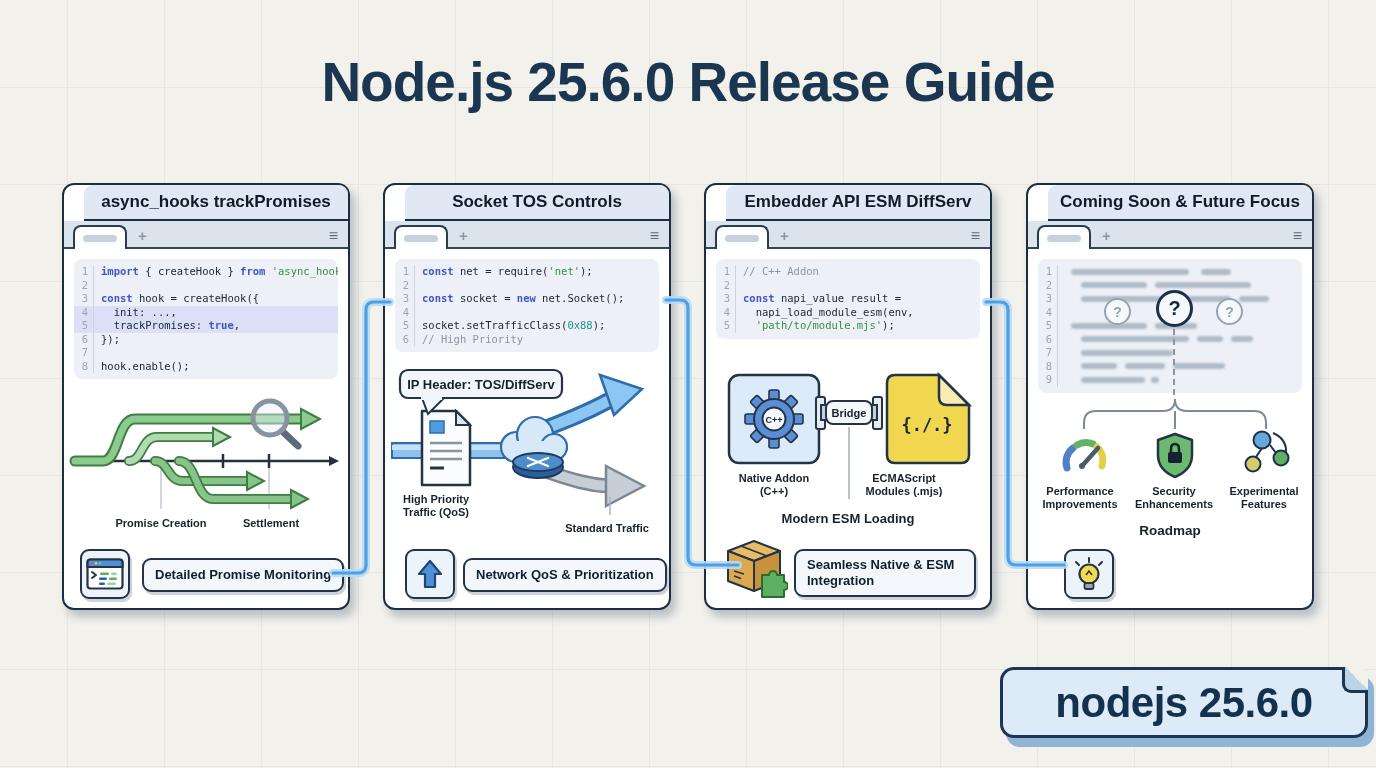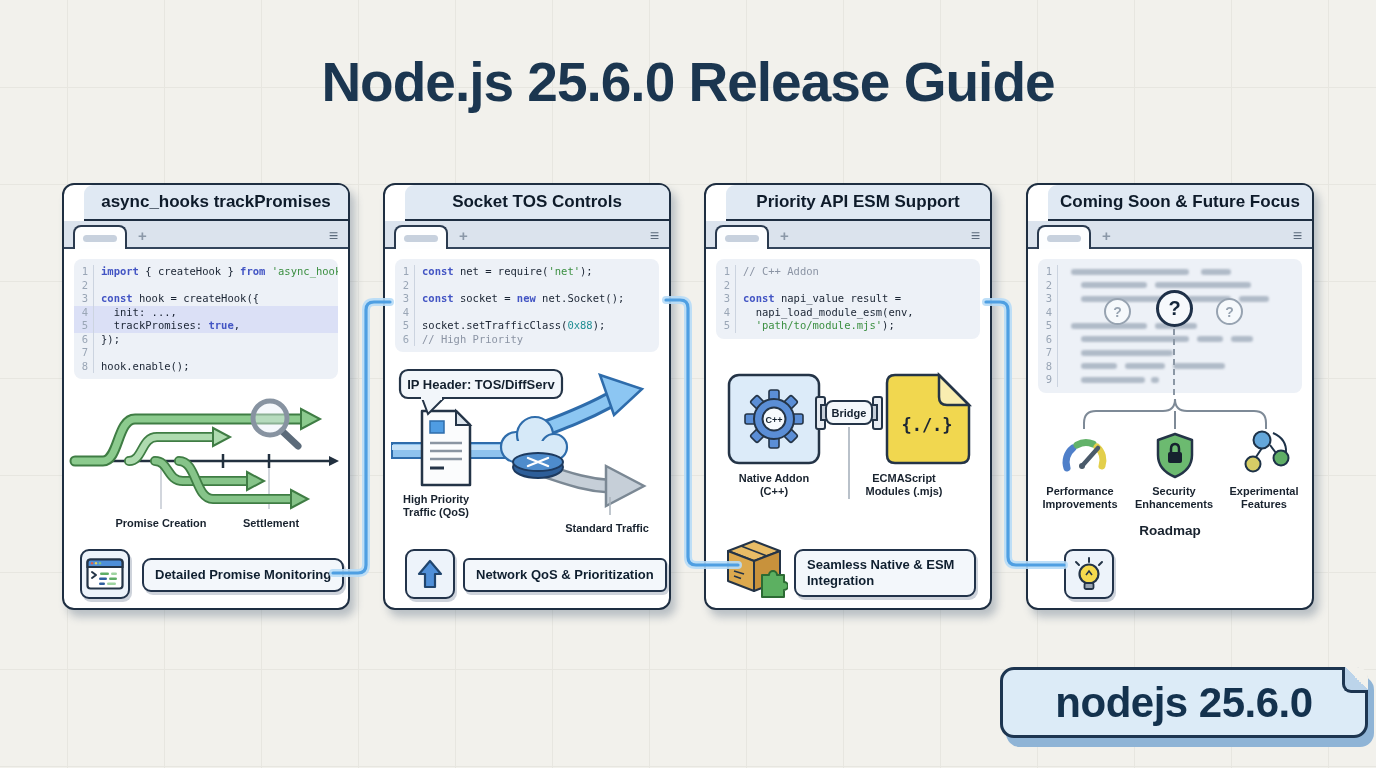--- a/index.html
+++ b/index.html
@@ -262,25 +262,25 @@
     </svg>
     <div class="blabel" style="left:18px; top:308px; width:100px; text-align:left;">High Priority
 Traffic (QoS)</div>
     <div class="blabel" style="left:160px; top:337px; width:124px;">Standard Traffic</div>
 
     <div class="icon-box" style="left:20px;">
       <svg width="30" height="32" viewBox="-15 -16 30 32">
         <polygon points="0,-13 11,0 5,0 5,13 -5,13 -5,0 -11,0" fill="#4f8fd8" stroke="#20456e" stroke-width="2.2" stroke-linejoin="round"></polygon>
       </svg>
     </div>
-    <div class="fbadge" style="left:78px; top:373px; height:34px;border-radius:6px;">Network QoS &amp; Prioritization</div>
+    <div class="fbadge" style="left:78px; top:373px; height:34px;">Network QoS &amp; Prioritization</div>
   </div>
 
   <div class="panel" style="left:704px;">
-    <div class="panel-header">Priority API ESM Support</div>
+    <div class="panel-header">Embedder API ESM DiffServ</div>
     <div class="tab-bar">
       <div class="tab">
           <div class="tab-pill"></div>
         </div>
       <div class="tab-plus">+</div>
       <div class="tab-menu">≡</div>
     </div>
     <div class="code">
         <div class="code-line">
           <span class="ln">1</span>
@@ -333,20 +333,21 @@
       <g>
         <path d="M 186 8 Q 178 8 178 16 V 88 Q 178 96 186 96 H 252 Q 260 96 260 88 V 38 L 230 8 Z" fill="#f1d74f" stroke="#243447" stroke-width="2.5"></path>
         <path d="M 230 8 V 30 Q 230 38 238 38 H 260 Z" fill="#f9edb0" stroke="#243447" stroke-width="2.5"></path>
         <text x="218" y="64" text-anchor="middle" font-size="17" font-weight="bold" fill="#1c2634" font-family="DejaVu Sans Mono, monospace">{./.}</text>
       </g>
     </svg>
     <div class="blabel" style="left:18px; top:287px; width:100px;">Native Addon
 (C++)</div>
     <div class="blabel" style="left:140px; top:287px; width:116px;">ECMAScript
 Modules (.mjs)</div>
+    <div class="blabel" style="left:0; right:0; top:326px; font-size:13px;">Modern ESM Loading</div>
 
     <svg class="dsvg" style="left:18px; top:352px;" width="64" height="64" viewBox="0 0 64 64">
       <polygon points="30,4 56,14 30,24 4,14" fill="#e8bc66" stroke="#243447" stroke-width="2" stroke-linejoin="round"></polygon>
       <polygon points="4,14 30,24 30,54 4,44" fill="#dca94e" stroke="#243447" stroke-width="2" stroke-linejoin="round"></polygon>
       <polygon points="56,14 56,44 30,54 30,24" fill="#c8923c" stroke="#243447" stroke-width="2" stroke-linejoin="round"></polygon>
       <line x1="17" y1="9" x2="43" y2="19" stroke="#243447" stroke-width="1.6"></line>
       <line x1="10" y1="34" x2="20" y2="37" stroke="#243447" stroke-width="1.6"></line>
       <line x1="10" y1="39" x2="17" y2="41.5" stroke="#243447" stroke-width="1.6"></line>
       <g>
         <path d="M 38 38 h 7 a 4 4 0 0 1 8 0 h 7 v 7 a 4 4 0 0 1 0 8 v 7 h -22 z" fill="#5cb061" stroke="#2c6b33" stroke-width="2" stroke-linejoin="round"></path>

